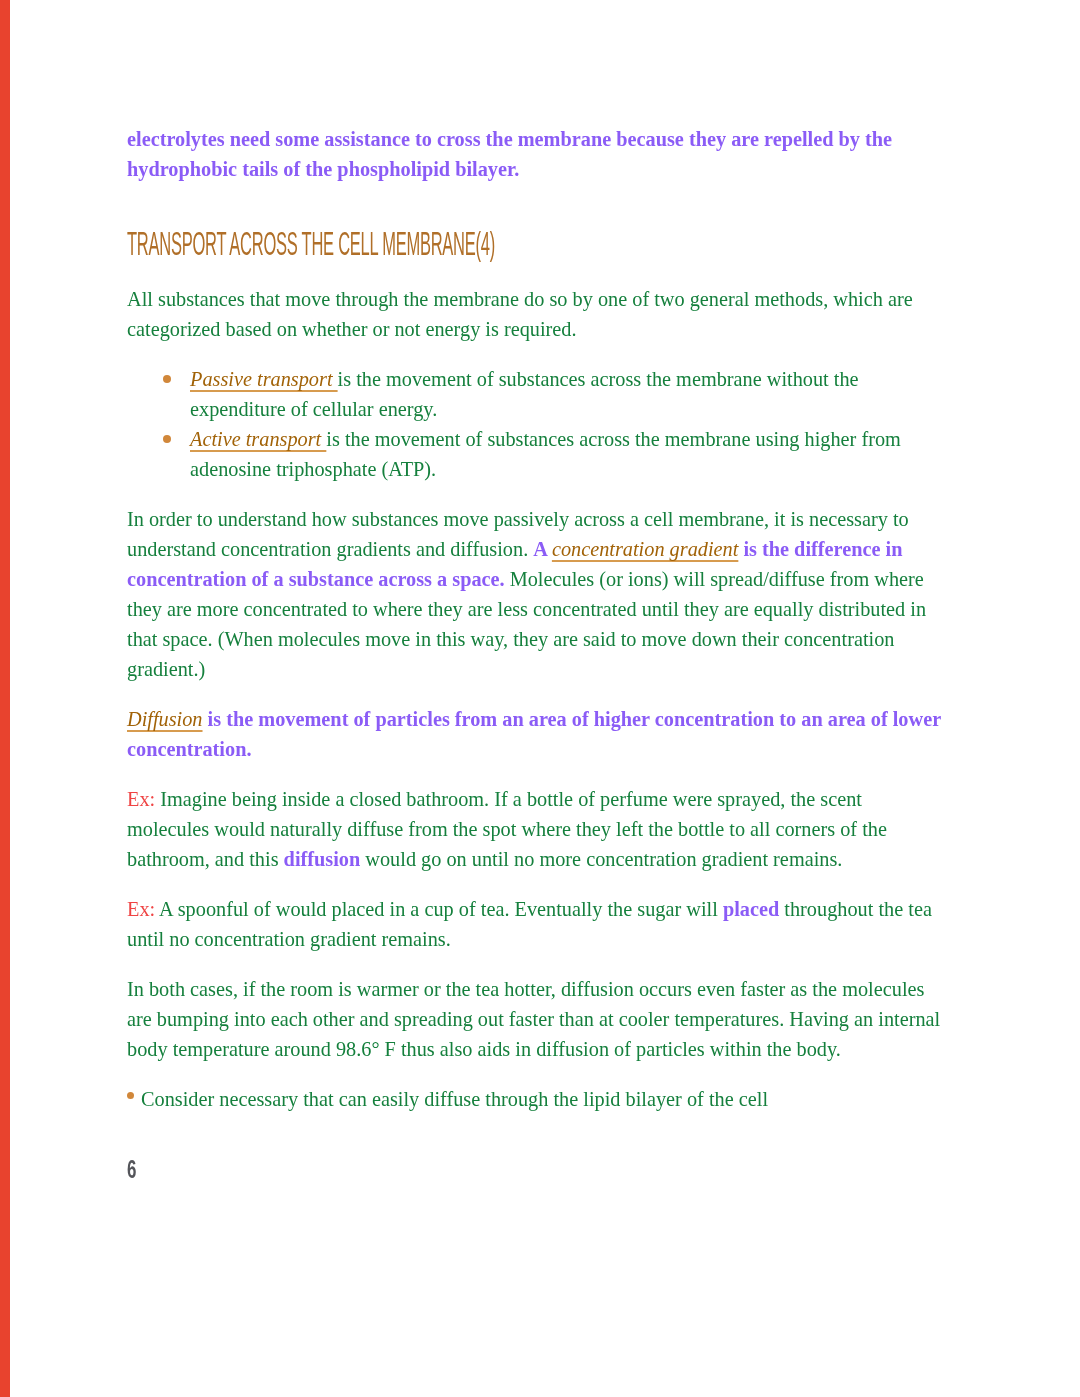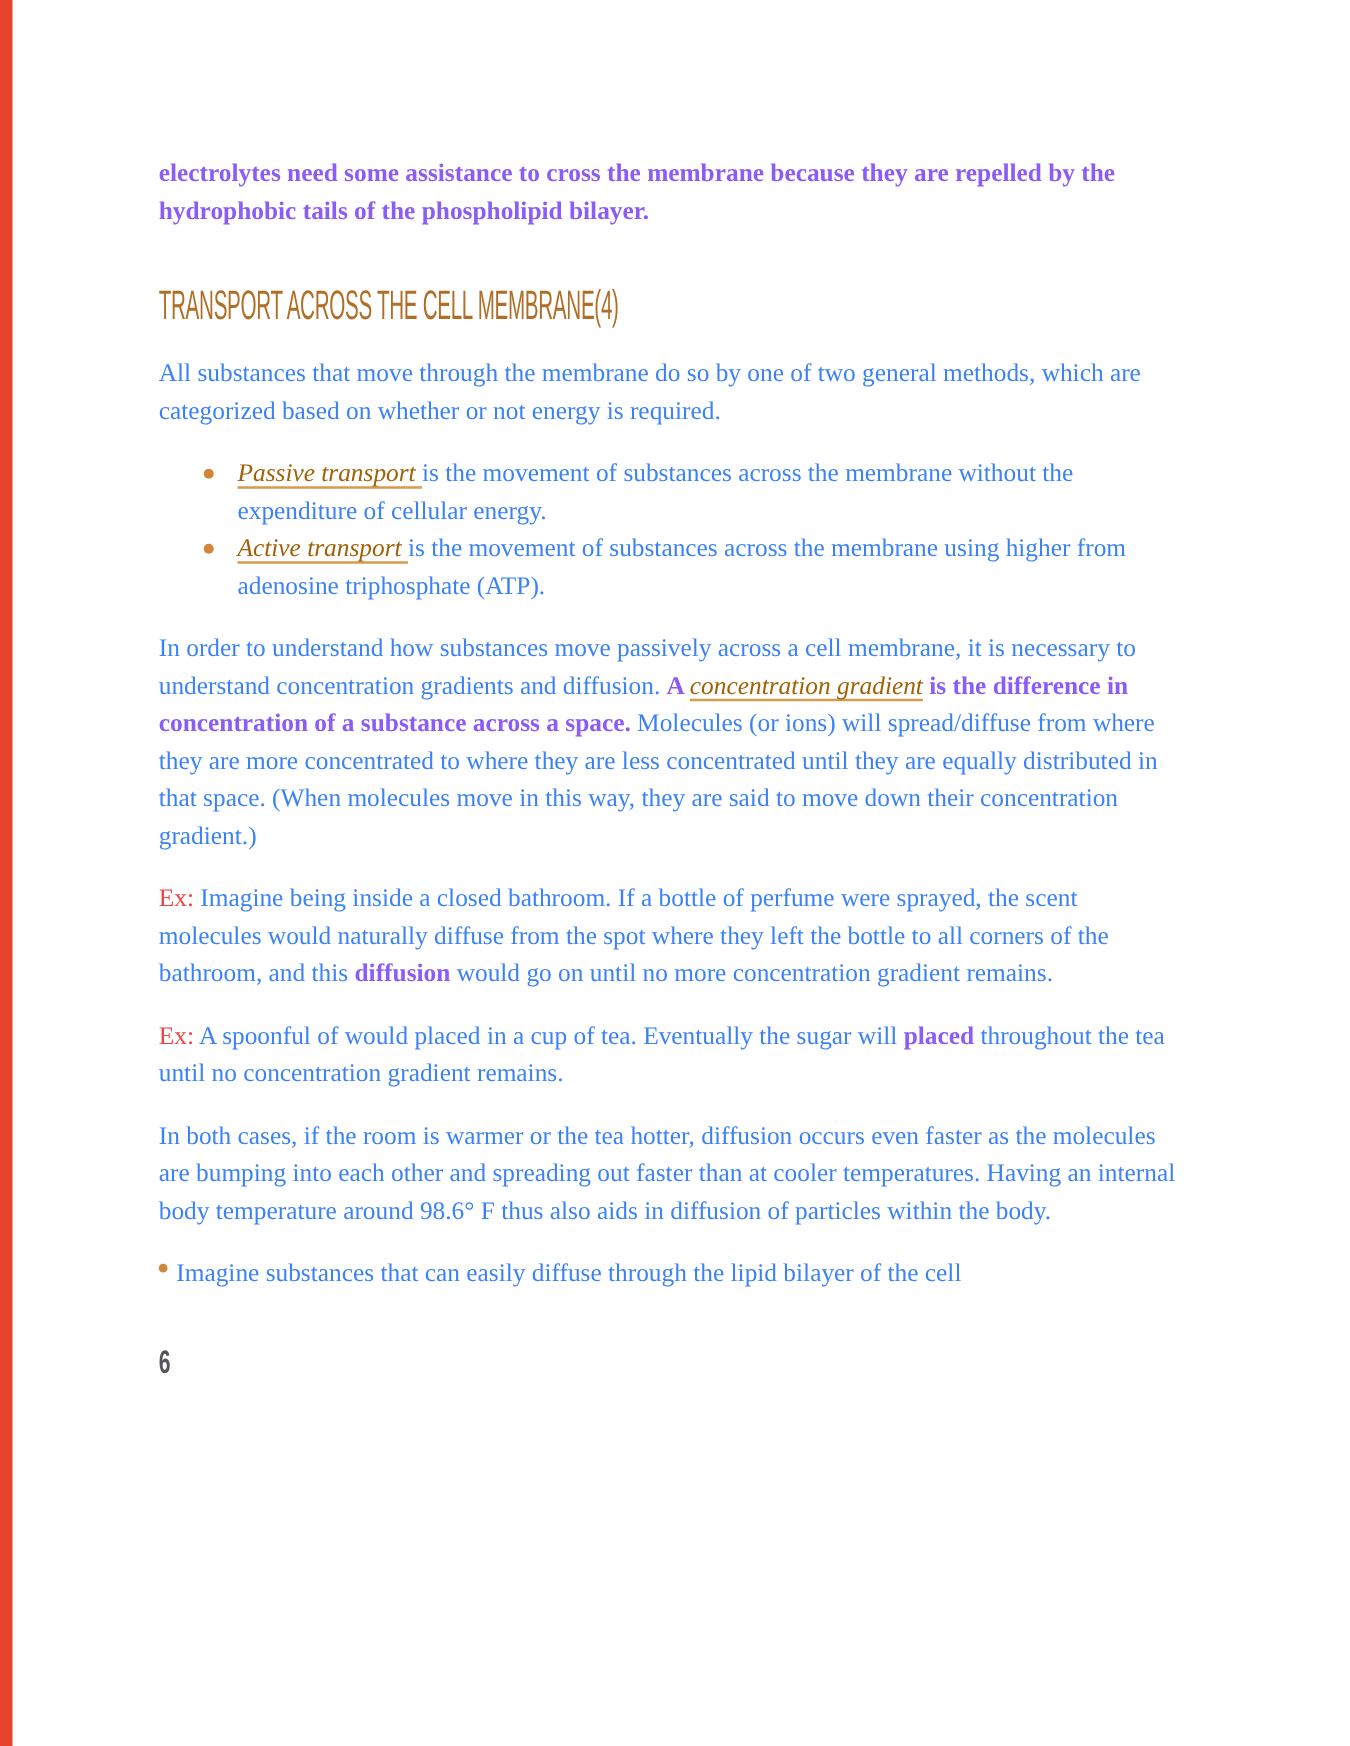--- a/index.html
+++ b/index.html
@@ -66,21 +66,21 @@
   ul.bullets li::before {
     content: "";
     position: absolute;
     left: -27px;
     top: 11px;
     width: 8px;
     height: 8px;
     border-radius: 50%;
     background: #d1873a;
   }
-  .seg-normal { color: #3b82f6; text-align: right; }
+  .seg-normal { color: #15803d; text-align: right; }
   .seg-bold { color: #8b5cf6; font-weight: 700; }
   .seg-label { color: #ef4444; font-weight: 400; }
   a.seg-link {
     color: #a16207;
     font-style: italic;
     text-decoration: underline;
     text-decoration-color: #d79b4f;
     text-decoration-thickness: 2px;
     text-underline-offset: 4px;
     cursor: pointer;
@@ -125,26 +125,27 @@
   <p class="para"><span class="seg-normal">All substances that move through the membrane do so by one of two general methods, which are categorized based on whether or not energy is required.</span></p>
 
   <ul class="bullets">
     <li class="list-item"><a class="seg-link" href="#">Passive transport </a><span class="seg-normal">is the movement of substances across the membrane without the expenditure of cellular energy.</span></li>
     <li class="list-item"><a class="seg-link" href="#">Active transport </a><span class="seg-normal">is the movement of substances across the membrane using higher from adenosine triphosphate (ATP).</span></li>
   </ul>
 
 
   <p class="para"><span class="seg-normal">In order to understand how substances move passively across a cell membrane, it is necessary to understand concentration gradients and diffusion. </span><span class="seg-bold">A </span><a class="seg-link" href="#">concentration gradient</a><span class="seg-bold"> is the difference in concentration of a substance across a space.</span><span class="seg-normal"> Molecules (or ions) will spread/diffuse from where they are more concentrated to where they are less concentrated until they are equally distributed in that space. (When molecules move in this way, they are said to move down their concentration gradient.)</span></p>
 
+  <p class="para"><a class="seg-link" href="#">Diffusion</a><span class="seg-bold"> is the movement of particles from an area of higher concentration to an area of lower concentration.</span></p>
 
   <p class="para"><span class="seg-label">Ex:</span><span class="seg-normal"> Imagine being inside a closed bathroom. If a bottle of perfume were sprayed, the scent molecules would naturally diffuse from the spot where they left the bottle to all corners of the bathroom, and this </span><span class="seg-bold">diffusion</span><span class="seg-normal"> would go on until no more concentration gradient remains.</span></p>
 
   <p class="para"><span class="seg-label">Ex:</span><span class="seg-normal"> A spoonful of would placed in a cup of tea. Eventually the sugar will </span><span class="seg-bold">placed</span><span class="seg-normal"> throughout the tea until no concentration gradient remains.</span></p>
 
   <p class="para"><span class="seg-normal">In both cases, if the room is warmer or the tea hotter, diffusion occurs even faster as the molecules are bumping into each other and spreading out faster than at cooler temperatures. Having an internal body temperature around 98.6° F thus also aids in diffusion of particles within the body.</span></p>
 
-  <p class="para bullet-line"><span class="seg-normal">Imagine substances that can easily diffuse through the lipid bilayer of the cell</span></p>
+  <p class="para bullet-line"><span class="seg-normal">Consider necessary that can easily diffuse through the lipid bilayer of the cell</span></p>
 
   <div class="page-number">
     <span class="condense-num">6</span>
   </div>
 
 </main>
 
 </body></html>

